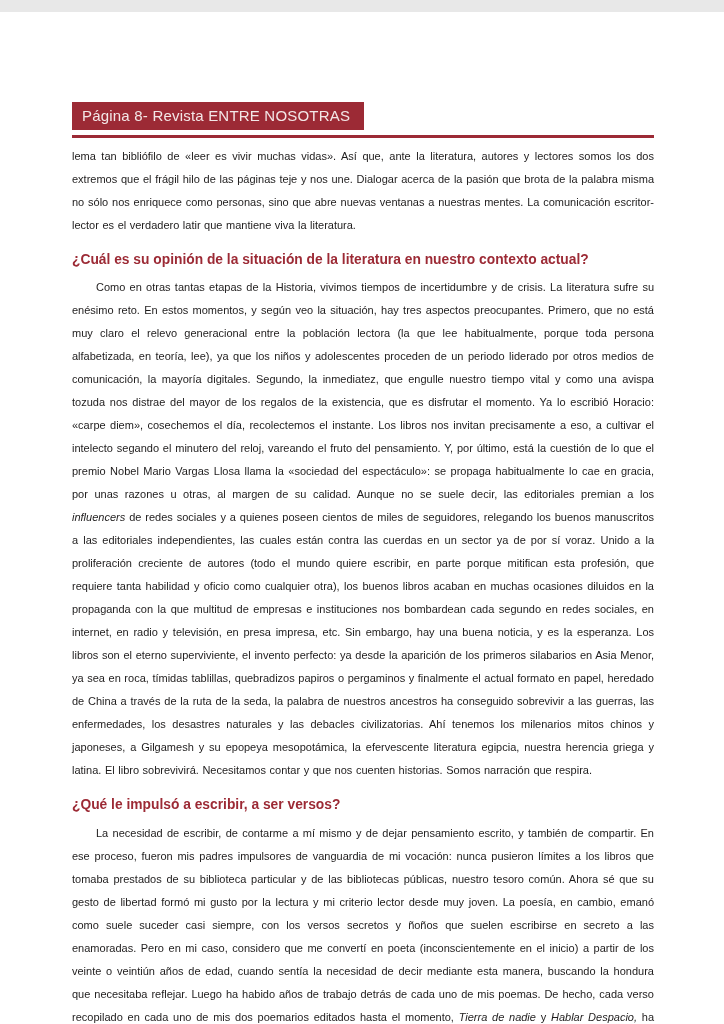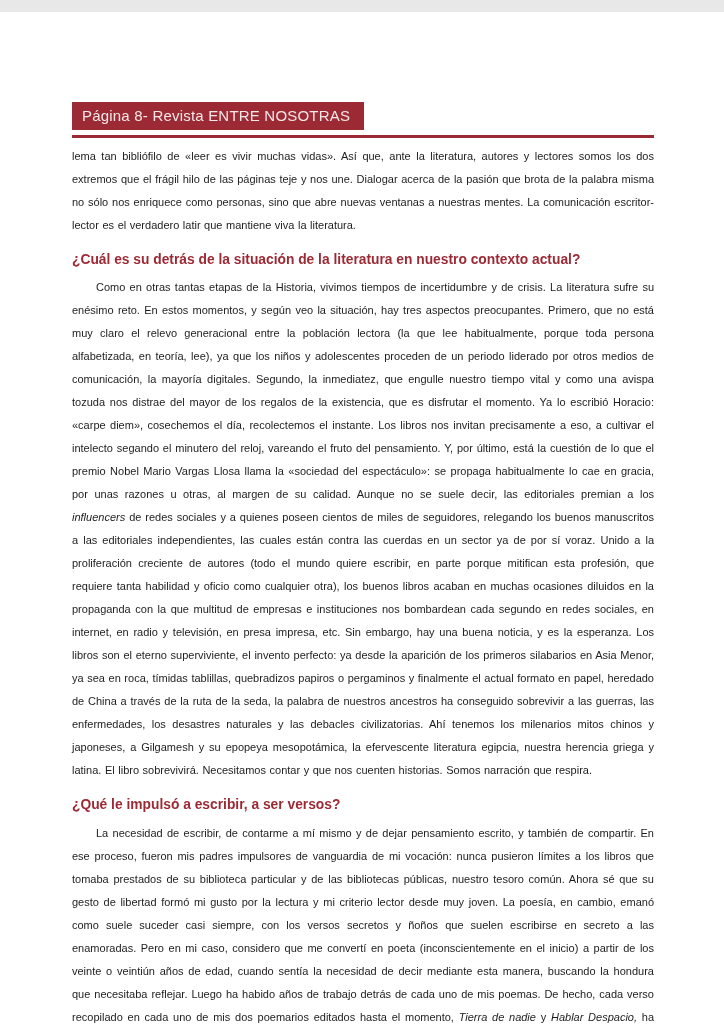--- a/index.html
+++ b/index.html
@@ -65,21 +65,21 @@
     <div class="band">
       <span>Página 8- Revista ENTRE NOSOTRAS</span>
     </div>
 
     <div class="rule"></div>
 
     <article>
 
       <p class="para"><span>lema tan bibliófilo de «leer es vivir muchas vidas». Así que, ante la literatura, autores y lectores somos los dos extremos que el frágil hilo de las páginas teje y nos une. Dialogar acerca de la pasión que brota de la palabra misma no sólo nos enriquece como personas, sino que abre nuevas ventanas a nuestras mentes. La comunicación escritor-lector es el verdadero latir que mantiene viva la literatura.</span></p>
 
-      <h2 class="question">¿Cuál es su detrás de la situación de la literatura en nuestro contexto actual?</h2>
+      <h2 class="question">¿Cuál es su opinión de la situación de la literatura en nuestro contexto actual?</h2>
 
       <p class="para indent"><span>Como en otras tantas etapas de la Historia, vivimos tiempos de incertidumbre y de crisis. La literatura sufre su enésimo reto. En estos momentos, y según veo la situación, hay tres aspectos preocupantes. Primero, que no está muy claro el relevo generacional entre la población lectora (la que lee habitualmente, porque toda persona alfabetizada, en teoría, lee), ya que los niños y adolescentes proceden de un periodo liderado por otros medios de comunicación, la mayoría digitales. Segundo, la inmediatez, que engulle nuestro tiempo vital y como una avispa tozuda nos distrae del mayor de los regalos de la existencia, que es disfrutar el momento. Ya lo escribió Horacio: «carpe diem», cosechemos el día, recolectemos el instante. Los libros nos invitan precisamente a eso, a cultivar el intelecto segando el minutero del reloj, vareando el fruto del pensamiento. Y, por último, está la cuestión de lo que el premio Nobel Mario Vargas Llosa llama la «sociedad del espectáculo»: se propaga habitualmente lo cae en gracia, por unas razones u otras, al margen de su calidad. Aunque no se suele decir, las editoriales premian a los </span><i>influencers</i><span> de redes sociales y a quienes poseen cientos de miles de seguidores, relegando los buenos manuscritos a las editoriales independientes, las cuales están contra las cuerdas en un sector ya de por sí voraz. Unido a la proliferación creciente de autores (todo el mundo quiere escribir, en parte porque mitifican esta profesión, que requiere tanta habilidad y oficio como cualquier otra), los buenos libros acaban en muchas ocasiones diluidos en la propaganda con la que multitud de empresas e instituciones nos bombardean cada segundo en redes sociales, en internet, en radio y televisión, en presa impresa, etc. Sin embargo, hay una buena noticia, y es la esperanza. Los libros son el eterno superviviente, el invento perfecto: ya desde la aparición de los primeros silabarios en Asia Menor, ya sea en roca, tímidas tablillas, quebradizos papiros o pergaminos y finalmente el actual formato en papel, heredado de China a través de la ruta de la seda, la palabra de nuestros ancestros ha conseguido sobrevivir a las guerras, las enfermedades, los desastres naturales y las debacles civilizatorias. Ahí tenemos los milenarios mitos chinos y japoneses, a Gilgamesh y su epopeya mesopotámica, la efervescente literatura egipcia, nuestra herencia griega y latina. El libro sobrevivirá. Necesitamos contar y que nos cuenten historias. Somos narración que respira.</span></p>
 
       <h2 class="question">¿Qué le impulsó a escribir, a ser versos?</h2>
 
       <p class="para indent"><span>La necesidad de escribir, de contarme a mí mismo y de dejar pensamiento escrito, y también de compartir. En ese proceso, fueron mis padres impulsores de vanguardia de mi vocación: nunca pusieron límites a los libros que tomaba prestados de su biblioteca particular y de las bibliotecas públicas, nuestro tesoro común. Ahora sé que su gesto de libertad formó mi gusto por la lectura y mi criterio lector desde muy joven. La poesía, en cambio, emanó como suele suceder casi siempre, con los versos secretos y ñoños que suelen escribirse en secreto a las enamoradas. Pero en mi caso, considero que me convertí en poeta (inconscientemente en el inicio) a partir de los veinte o veintiún años de edad, cuando sentía la necesidad de decir mediante esta manera, buscando la hondura que necesitaba reflejar. Luego ha habido años de trabajo detrás de cada uno de mis poemas. De hecho, cada verso recopilado en cada uno de mis dos poemarios editados hasta el momento, </span><i>Tierra de nadie</i><span> y </span><i>Hablar Despacio,</i><span> ha sido escrito, revisado y seleccionado con pasión y autocrítica entre otros cientos de poemas que, en cambio, los dejé fuera por no encajar con lo que quería expresar en los libros, sin ir más lejos.</span></p>
 
       <h2 class="question">¿Puede hablar sobre sus próximos proyectos?</h2>
 
     </article>

